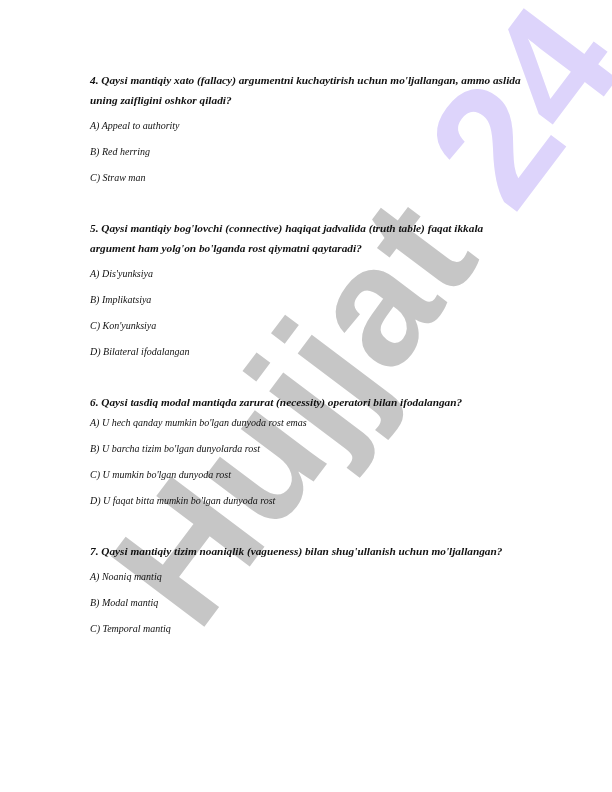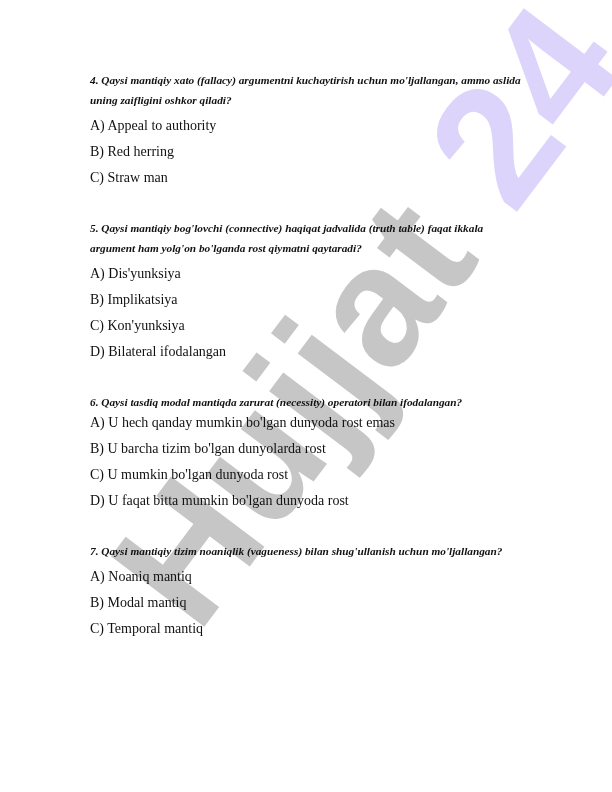--- a/index.html
+++ b/index.html
@@ -28,23 +28,24 @@
       z-index: 2;
     }
     .question {
       font-weight: bold;
       font-size: 11.3px;
       line-height: 20px;
       margin: 0 0 9px 0;
       font-style: italic;
     }
     .option {
-      font-size: 14px;
+      font-size: 10px;
       line-height: 14px;
       margin: 4px 0 12px 0;
+      font-style: italic;
     }
     .block { margin-bottom: 33px; }
     .block.q6 .question { margin-bottom: 3px; }
   </style>
 </head>
 <body>
 
 <div class="page">
 
   <svg class="watermark" viewBox="0 0 612 792" xmlns="http://www.w3.org/2000/svg">

